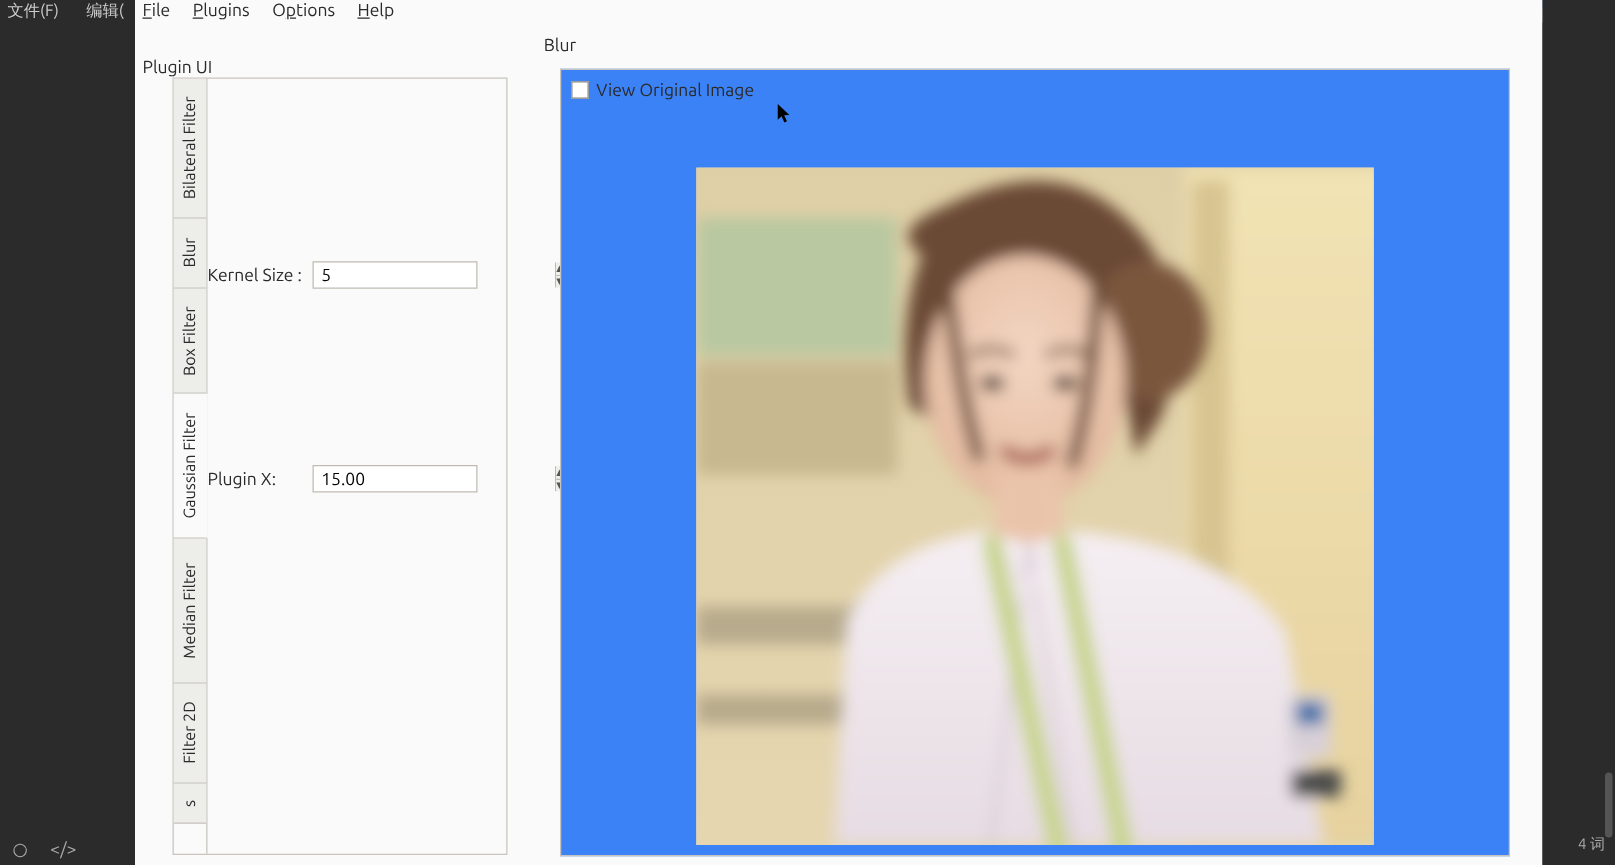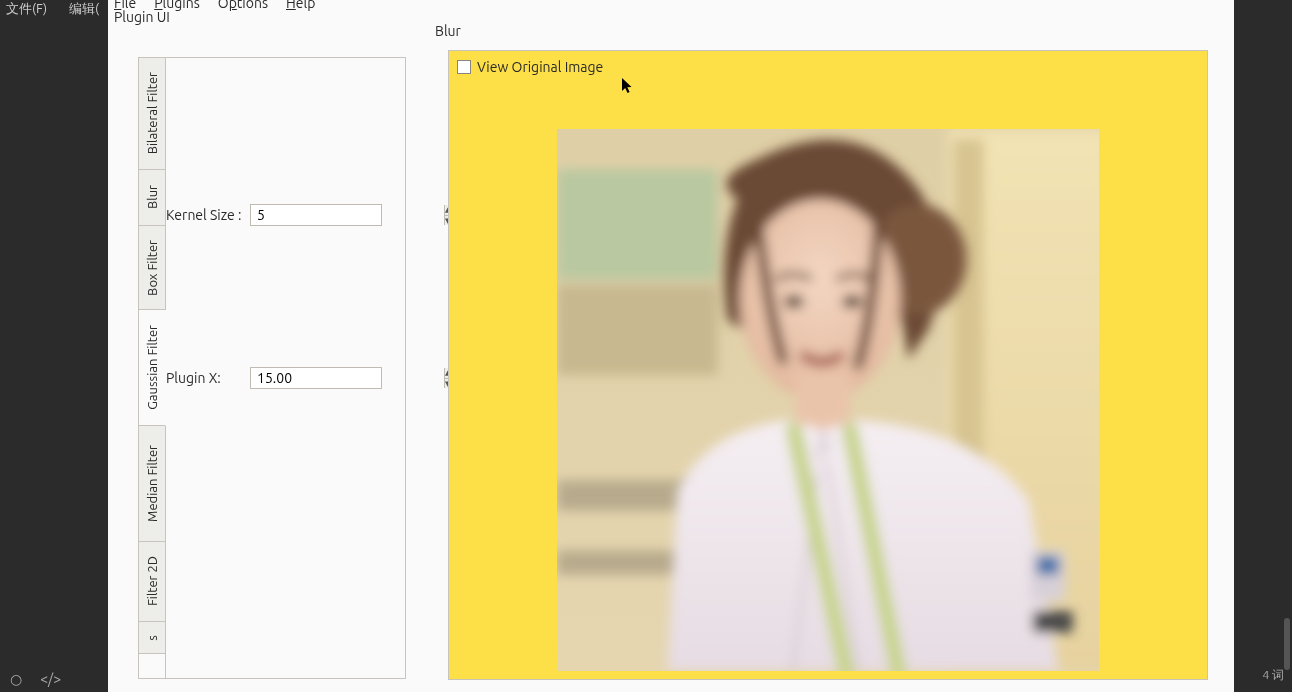--- a/index.html
+++ b/index.html
@@ -1,35 +1,35 @@
 <!DOCTYPE html>
 <html><head>
 <meta charset="utf-8">
 <style>
   html,body{margin:0;padding:0;width:1292px;height:692px;font-family:"Ubuntu","DejaVu Sans",sans-serif;font-size:14px;color:#2a2a2a;background:#2b2b2b;overflow:hidden}
   .top-bar{position:absolute;left:0;top:0;width:108px;height:14px;color:#ccc;background:#2b2b2b;font-size:13px;display:flex;align-items:flex-start;padding-left:6px;gap:22px}
-  .app-window{position:absolute;left:108px;top:0;width:1126px;height:692px;background:#fafafa;box-sizing:border-box;border-top:1px solid #1d4ed8}
+  .app-window{position:absolute;left:108px;top:0;width:1126px;height:692px;background:#fafafa;box-sizing:border-box;border-top:6px solid #1d4ed8}
   .menubar{position:absolute;left:0;top:-8px;width:100%;height:20px;display:flex;align-items:center;padding-left:6px;box-sizing:border-box;background:#fafafa}
   .menubar .mitem{margin-right:18px;font-size:14px;color:#2a2a2a;cursor:default}
   .mitem u{text-decoration:underline}
   .panel-label{position:absolute;font-size:14px;color:#2a2a2a}
   .left-panel{position:absolute;left:30px;top:56px;width:268px;height:622px;border:1px solid #c8c4bd;background:#fafafa;box-sizing:border-box;display:flex}
   .tab-strip{width:26px;height:100%;border-right:1px solid #c8c4bd;display:flex;flex-direction:column}
   .vtab{border-bottom:1px solid #c8c4bd;background:#ededea;display:flex;align-items:center;justify-content:center;box-sizing:border-box;cursor:default}
   .vtab.sel{background:#fafafa;border-right:1px solid #fafafa;margin-right:-1px}
   .vtab span{writing-mode:vertical-rl;transform:rotate(180deg);font-size:13px;white-space:nowrap;color:#2a2a2a;padding:8px 0}
   .tab-content{flex:1;position:relative}
   .form-row{position:absolute;left:0;display:flex;align-items:center}
   .form-row .lbl{font-size:14px;color:#2a2a2a;width:84px}
   .spinbox{display:flex;width:132px;height:22px;border:1px solid #bfbab2;background:#fff;box-sizing:border-box}
   .spinbox input{flex:1;border:none;outline:none;padding:0 6px;font-size:14px;font-family:inherit;background:transparent}
   .spin-btns{width:14px;display:flex;flex-direction:column;border-left:1px solid #bfbab2}
   .spin-btns div{flex:1;display:flex;align-items:center;justify-content:center;font-size:7px;color:#555;background:#f0eee9;cursor:default}
   .spin-btns div:first-child{border-bottom:1px solid #bfbab2}
-  .view-panel{position:absolute;left:340px;top:49px;width:760px;height:630px;border:1px solid #c8c4bd;background:#fde047;box-sizing:border-box}
+  .view-panel{position:absolute;left:340px;top:49px;width:760px;height:630px;border:1px solid #c8c4bd;background:#3b82f6;box-sizing:border-box}
   .chk-row{position:absolute;left:8px;top:8px;display:flex;align-items:center;gap:6px}
   .chk{width:14px;height:14px;border:1px solid #8a857c;background:#fff;box-sizing:border-box;cursor:default}
   .image-holder{position:absolute;left:108px;top:78px;width:542px;height:542px;overflow:hidden;background:linear-gradient(180deg,#e9d8b6 0%,#e9d9bc 100%)}
   .image-holder svg{width:100%;height:100%;display:block}
   .right-strip{position:absolute;right:0;top:0;width:58px;height:692px;background:#2b2b2b}
   .right-strip .scroll-thumb{position:absolute;right:2px;top:618px;width:6px;height:52px;background:#555;border-radius:3px}
   .statusbar{position:absolute;left:0;bottom:0;width:108px;height:26px;display:flex;align-items:center;gap:18px;padding-left:10px;box-sizing:border-box;color:#aaa}
   .status-right{position:absolute;right:8px;bottom:8px;color:#aaa;font-size:12px}
   .cursor{position:absolute;left:514px;top:77px;pointer-events:none;width:12px;height:16px}
   .cursor svg{width:12px;height:16px;display:block}
@@ -44,21 +44,21 @@
 
 <div class="app-window">
 
   <div class="menubar">
     <span class="mitem"><u>F</u><span></span>ile</span>
     <span class="mitem"><u>P</u>lugins</span>
     <span class="mitem">O<u>p</u>tions</span>
     <span class="mitem"><u>H</u>elp</span>
   </div>
 
-  <div class="panel-label" style="left:6px;top:8px">Plugin UI</div>
+  <div class="panel-label" style="left:6px;top:39px">Plugin UI</div>
   <div class="panel-label" style="left:327px;top:22px">Blur</div>
 
   <div class="left-panel">
     <div class="tab-strip" id="tab-strip">
         <div class="vtab" style="height: 112px;">
           <span>Bilateral Filter</span>
         </div>
         <div class="vtab" style="height: 56px;">
           <span>Blur</span>
         </div>

